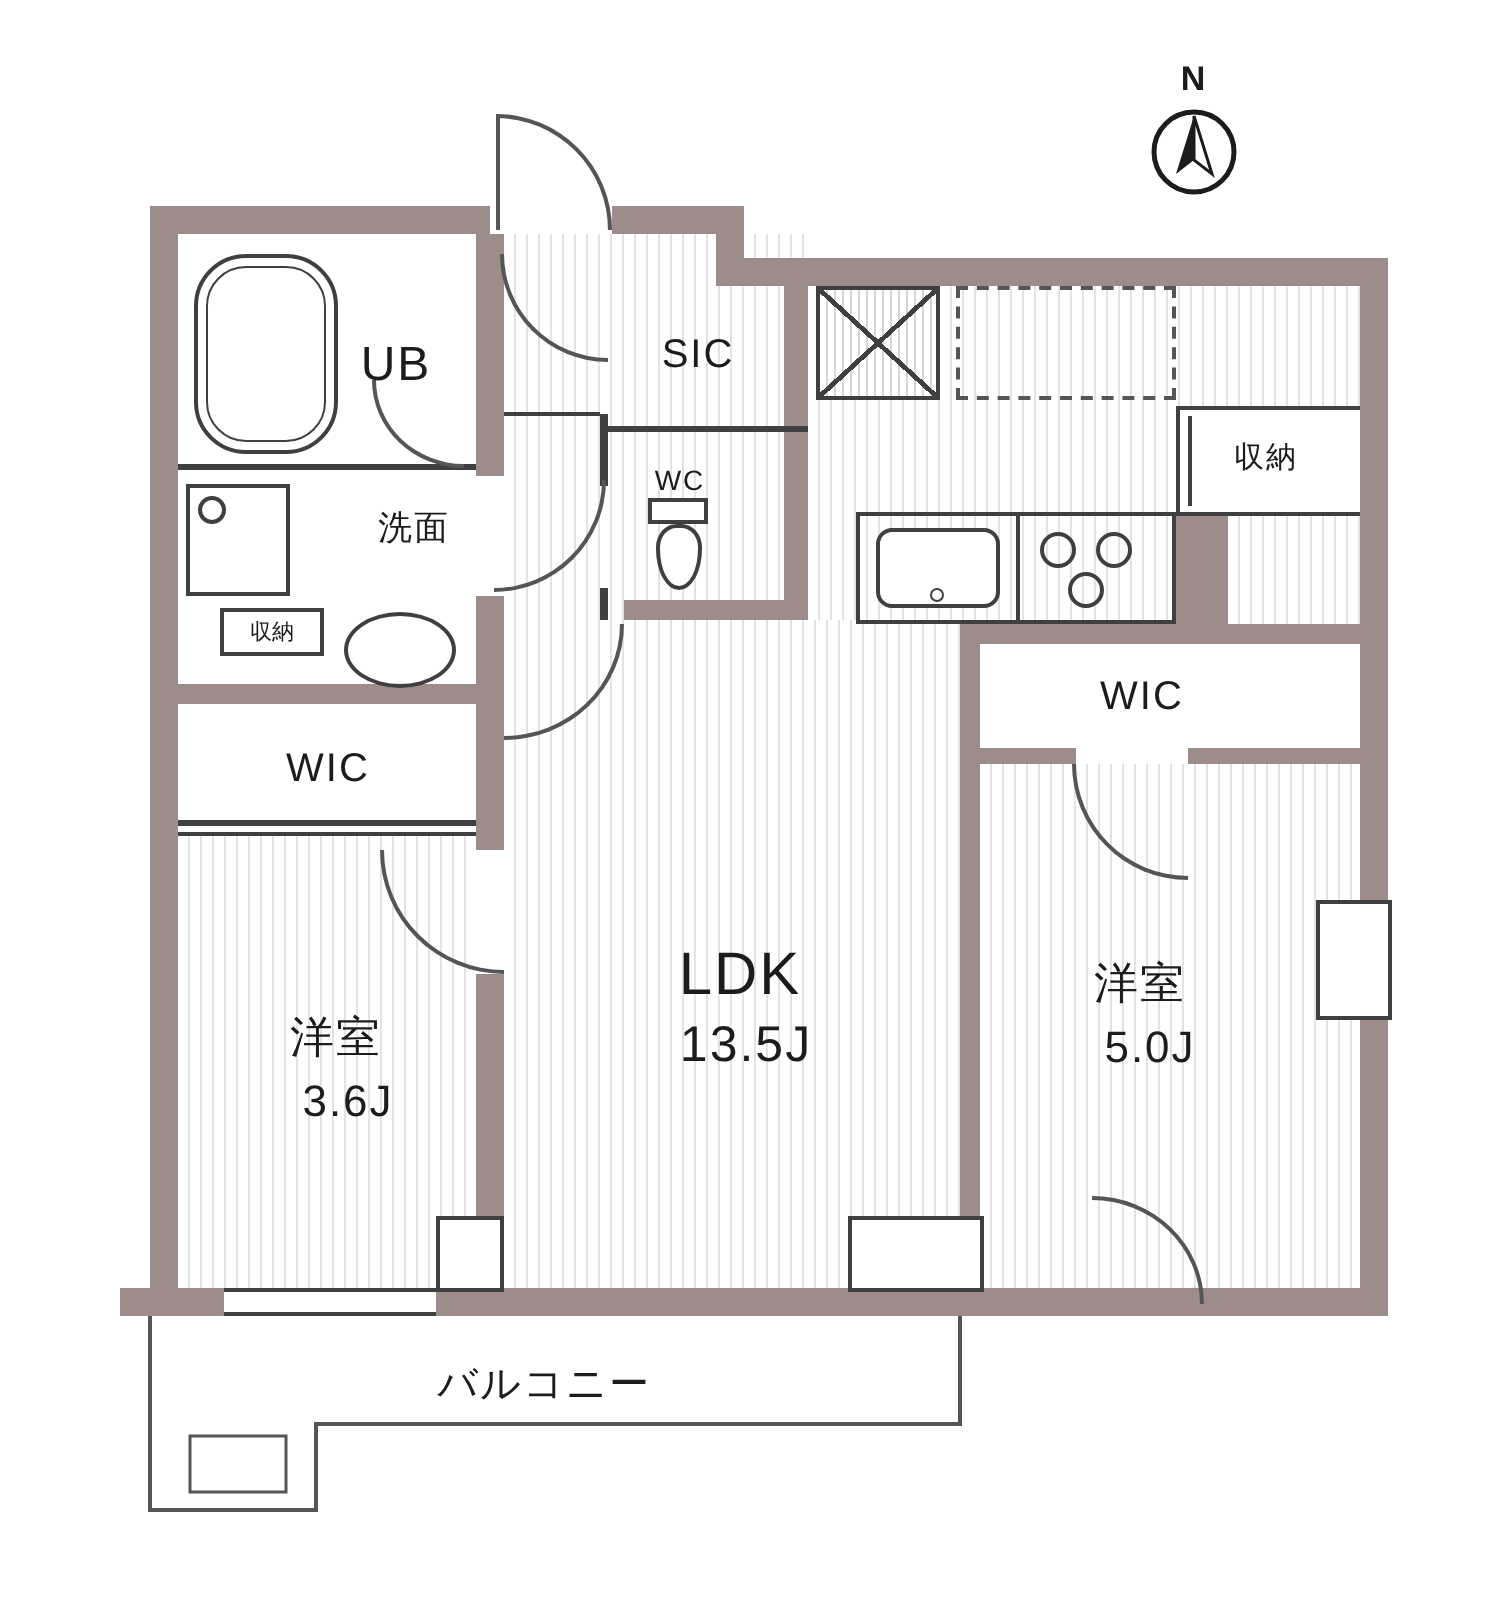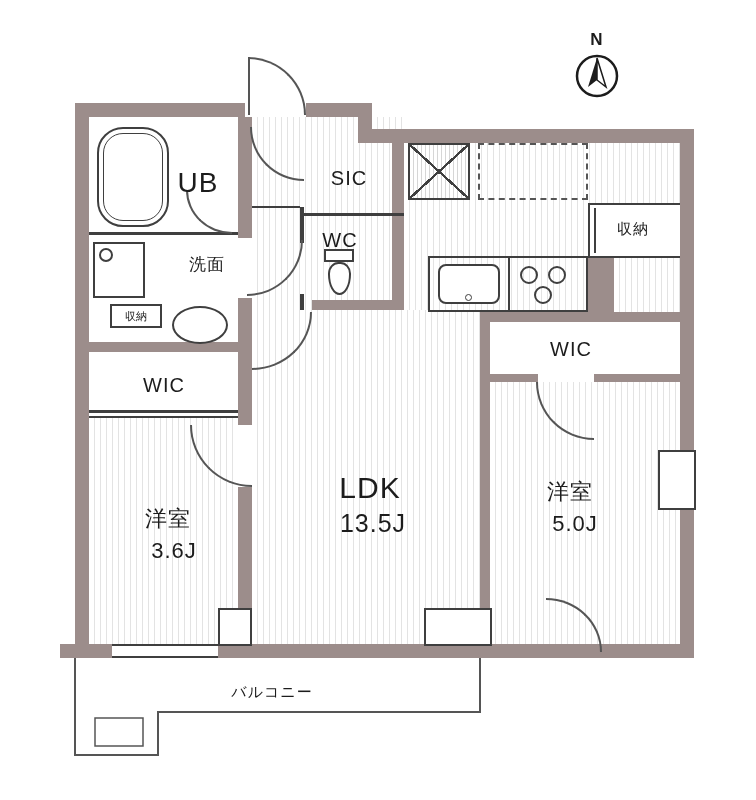--- a/index.html
+++ b/index.html
@@ -115,30 +115,30 @@
 
   <div class="arc" style="left:248px;top:57px;width:58px;height:58px;border-top-width:2px;border-right-width:2px;border-left-width:2px;border-top-right-radius:100% 100%"></div>
   <div class="arc" style="left:250px;top:127px;width:54px;height:54px;border-left-width:2px;border-bottom-width:2px;border-bottom-left-radius:100% 100%"></div>
   <div class="arc" style="left:247px;top:240px;width:56px;height:56px;border-right-width:2px;border-bottom-width:2px;border-bottom-right-radius:100% 100%"></div>
   <div class="arc" style="left:252px;top:312px;width:60px;height:58px;border-right-width:2px;border-bottom-width:2px;border-bottom-right-radius:100% 100%"></div>
   <div class="arc" style="left:186px;top:190px;width:46px;height:44px;border-left-width:2px;border-bottom-width:2px;border-bottom-left-radius:100% 100%"></div>
   <div class="arc" style="left:190px;top:425px;width:62px;height:62px;border-left-width:2px;border-bottom-width:2px;border-bottom-left-radius:100% 100%"></div>
   <div class="arc" style="left:536px;top:382px;width:58px;height:58px;border-left-width:2px;border-bottom-width:2px;border-bottom-left-radius:100% 100%"></div>
   <div class="arc" style="left:546px;top:598px;width:56px;height:54px;border-top-width:2px;border-right-width:2px;border-top-right-radius:100% 100%"></div>
 
-  <div class="label" style="left:198px;top:183px;font-size:28px">UB</div>
+  <div class="label" style="left:198px;top:183px;font-size:24px">UB</div>
   <div class="label" style="left:207px;top:264px;font-size:17px">洗面</div>
   <div class="label" style="left:136px;top:316px;font-size:11px;letter-spacing:0;z-index:6">収納</div>
   <div style="position:absolute;left:110px;top:304px;width:52px;height:24px;border:2px solid var(--line,#3f3f3f);z-index:4;background:#fff"></div>
   <div class="label" style="left:164px;top:385px;font-size:20px">WIC</div>
   <div class="label" style="left:168px;top:519px;font-size:22px">洋室</div>
   <div class="label" style="left:174px;top:551px;font-size:22px">3.6J</div>
   <div class="label" style="left:349px;top:178px;font-size:20px">SIC</div>
-  <div class="label" style="left:340px;top:240px;font-size:20px">WC</div>
+  <div class="label" style="left:340px;top:240px;font-size:14px">WC</div>
   <div class="label" style="left:370px;top:488px;font-size:30px">LDK</div>
   <div class="label" style="left:373px;top:523px;font-size:25px">13.5J</div>
   <div class="label" style="left:633px;top:229px;font-size:15px">収納</div>
   <div class="label" style="left:571px;top:349px;font-size:20px">WIC</div>
   <div class="label" style="left:570px;top:492px;font-size:22px">洋室</div>
   <div class="label" style="left:575px;top:524px;font-size:22px">5.0J</div>
-  <div class="label" style="left:272px;top:692px;font-size:15px">バルコニー</div>
+  <div class="label" style="left:272px;top:692px;font-size:20px">バルコニー</div>
 
 </div>
 
 </body></html>

